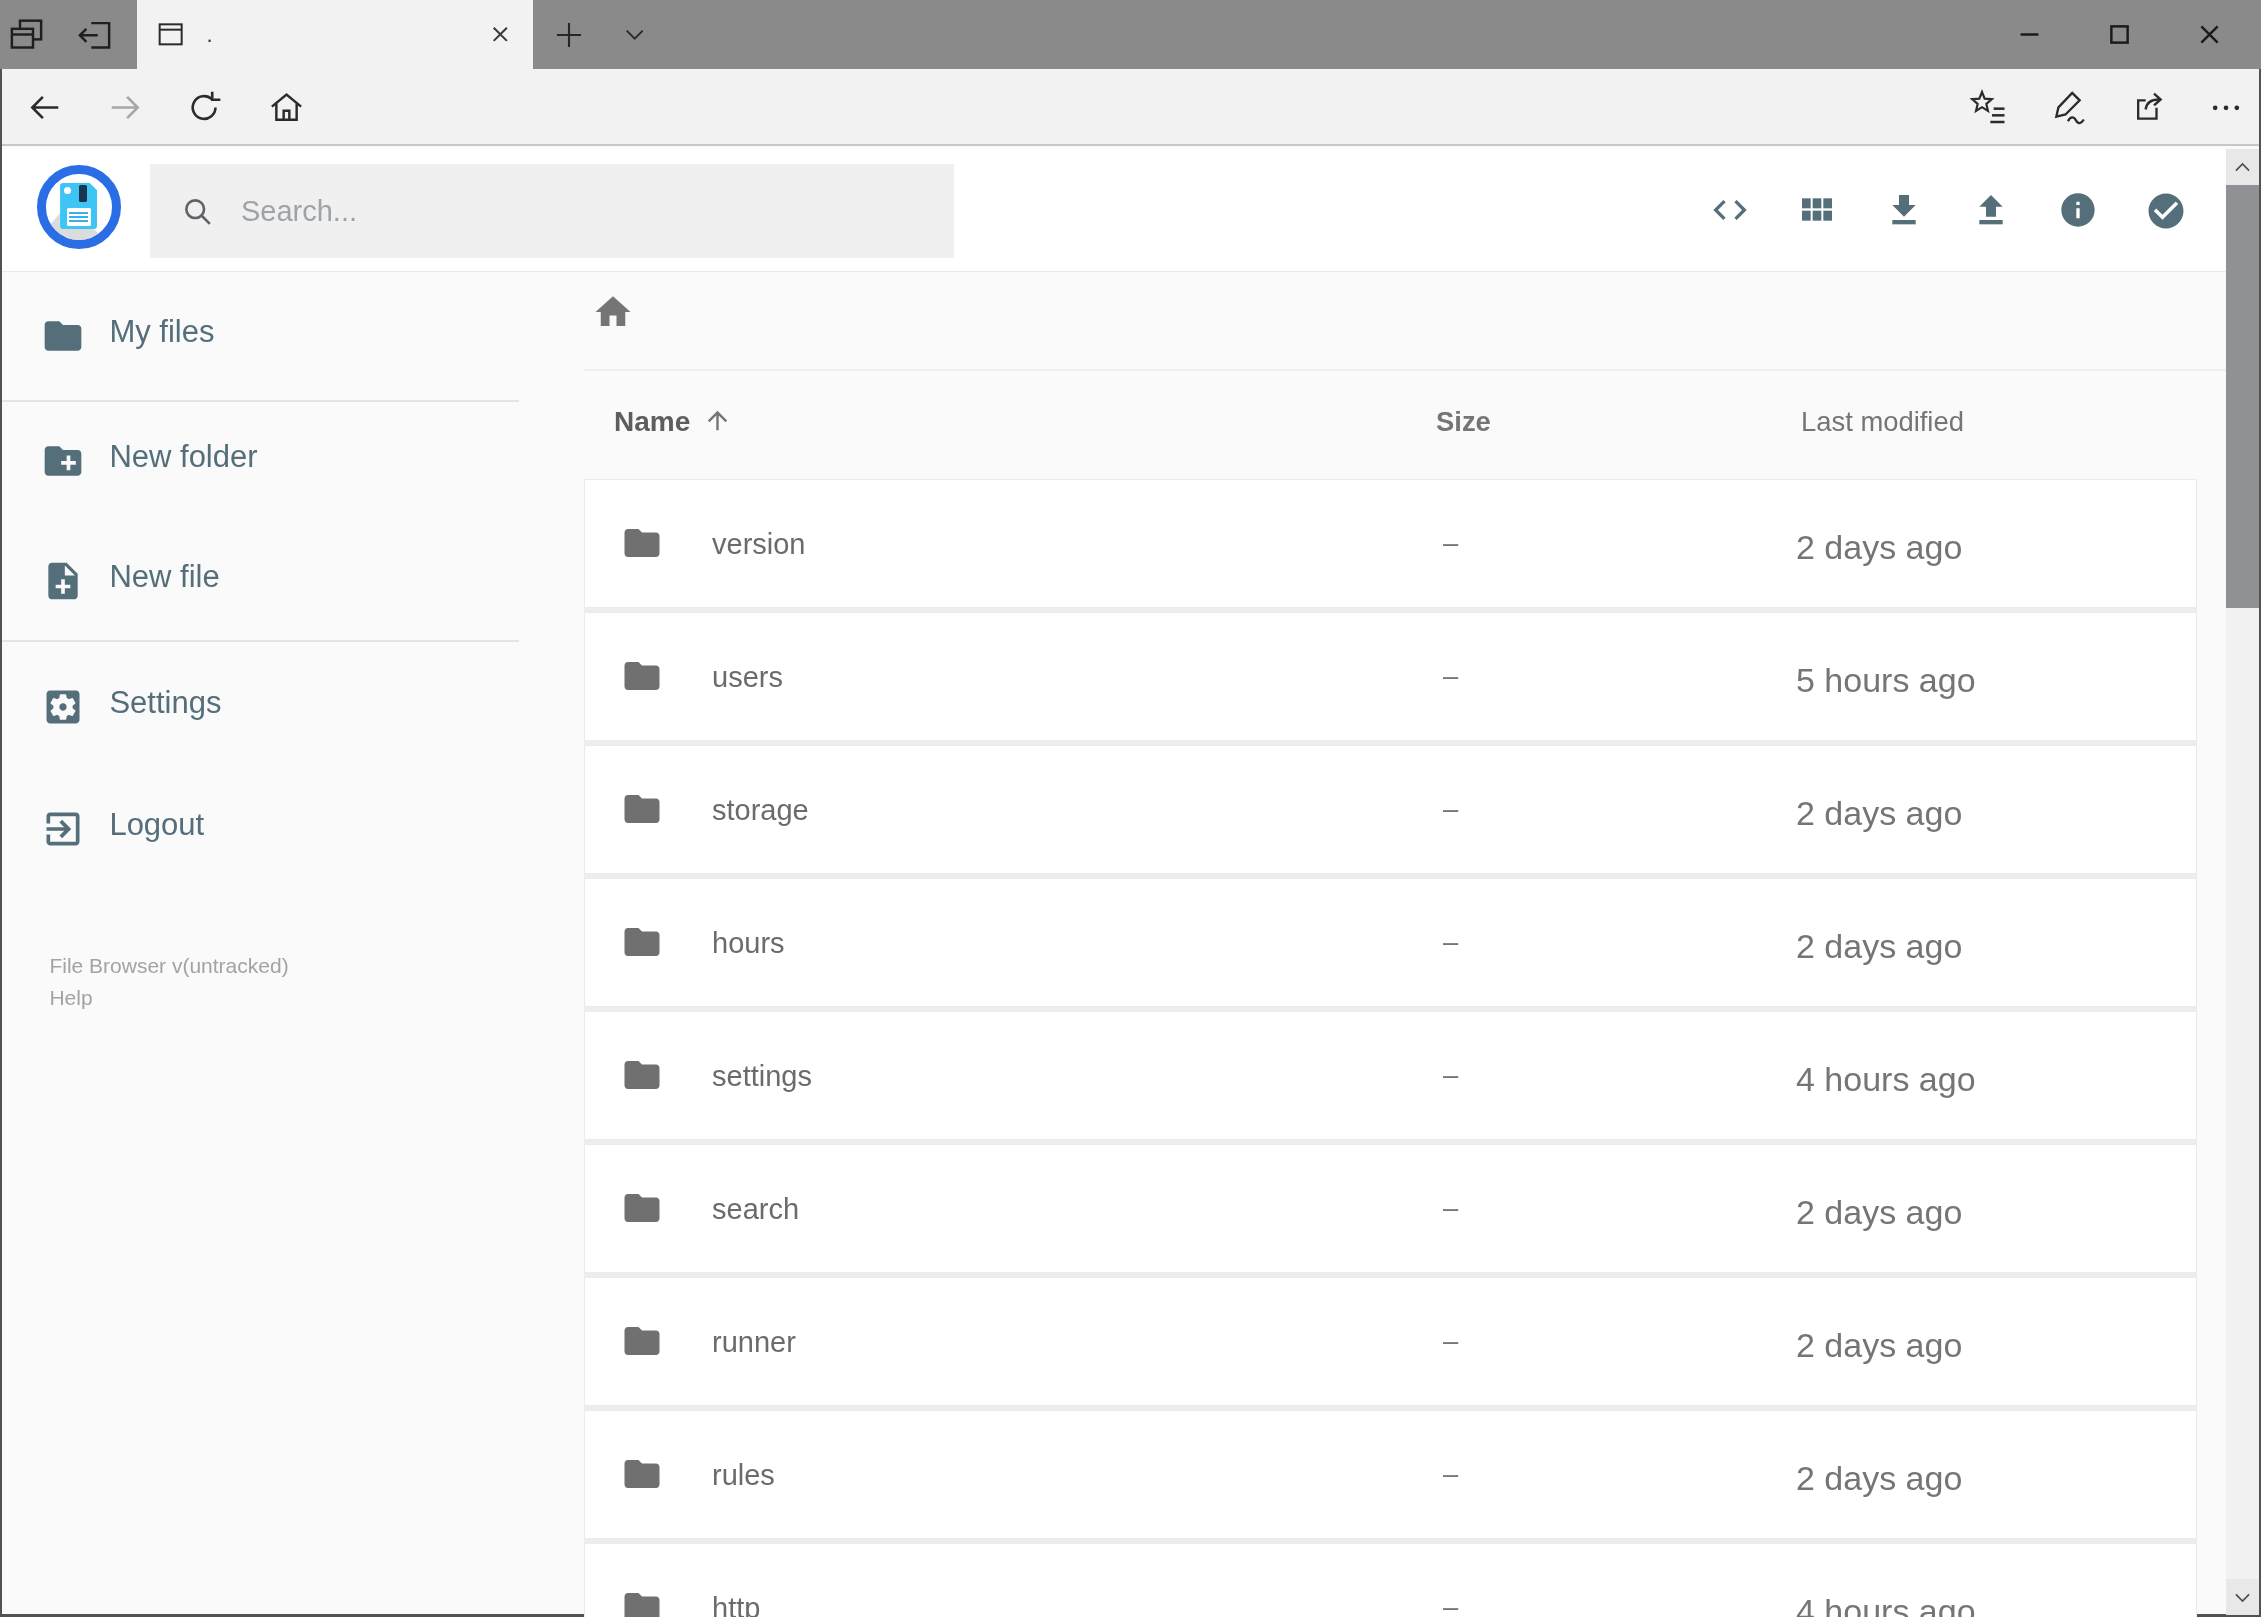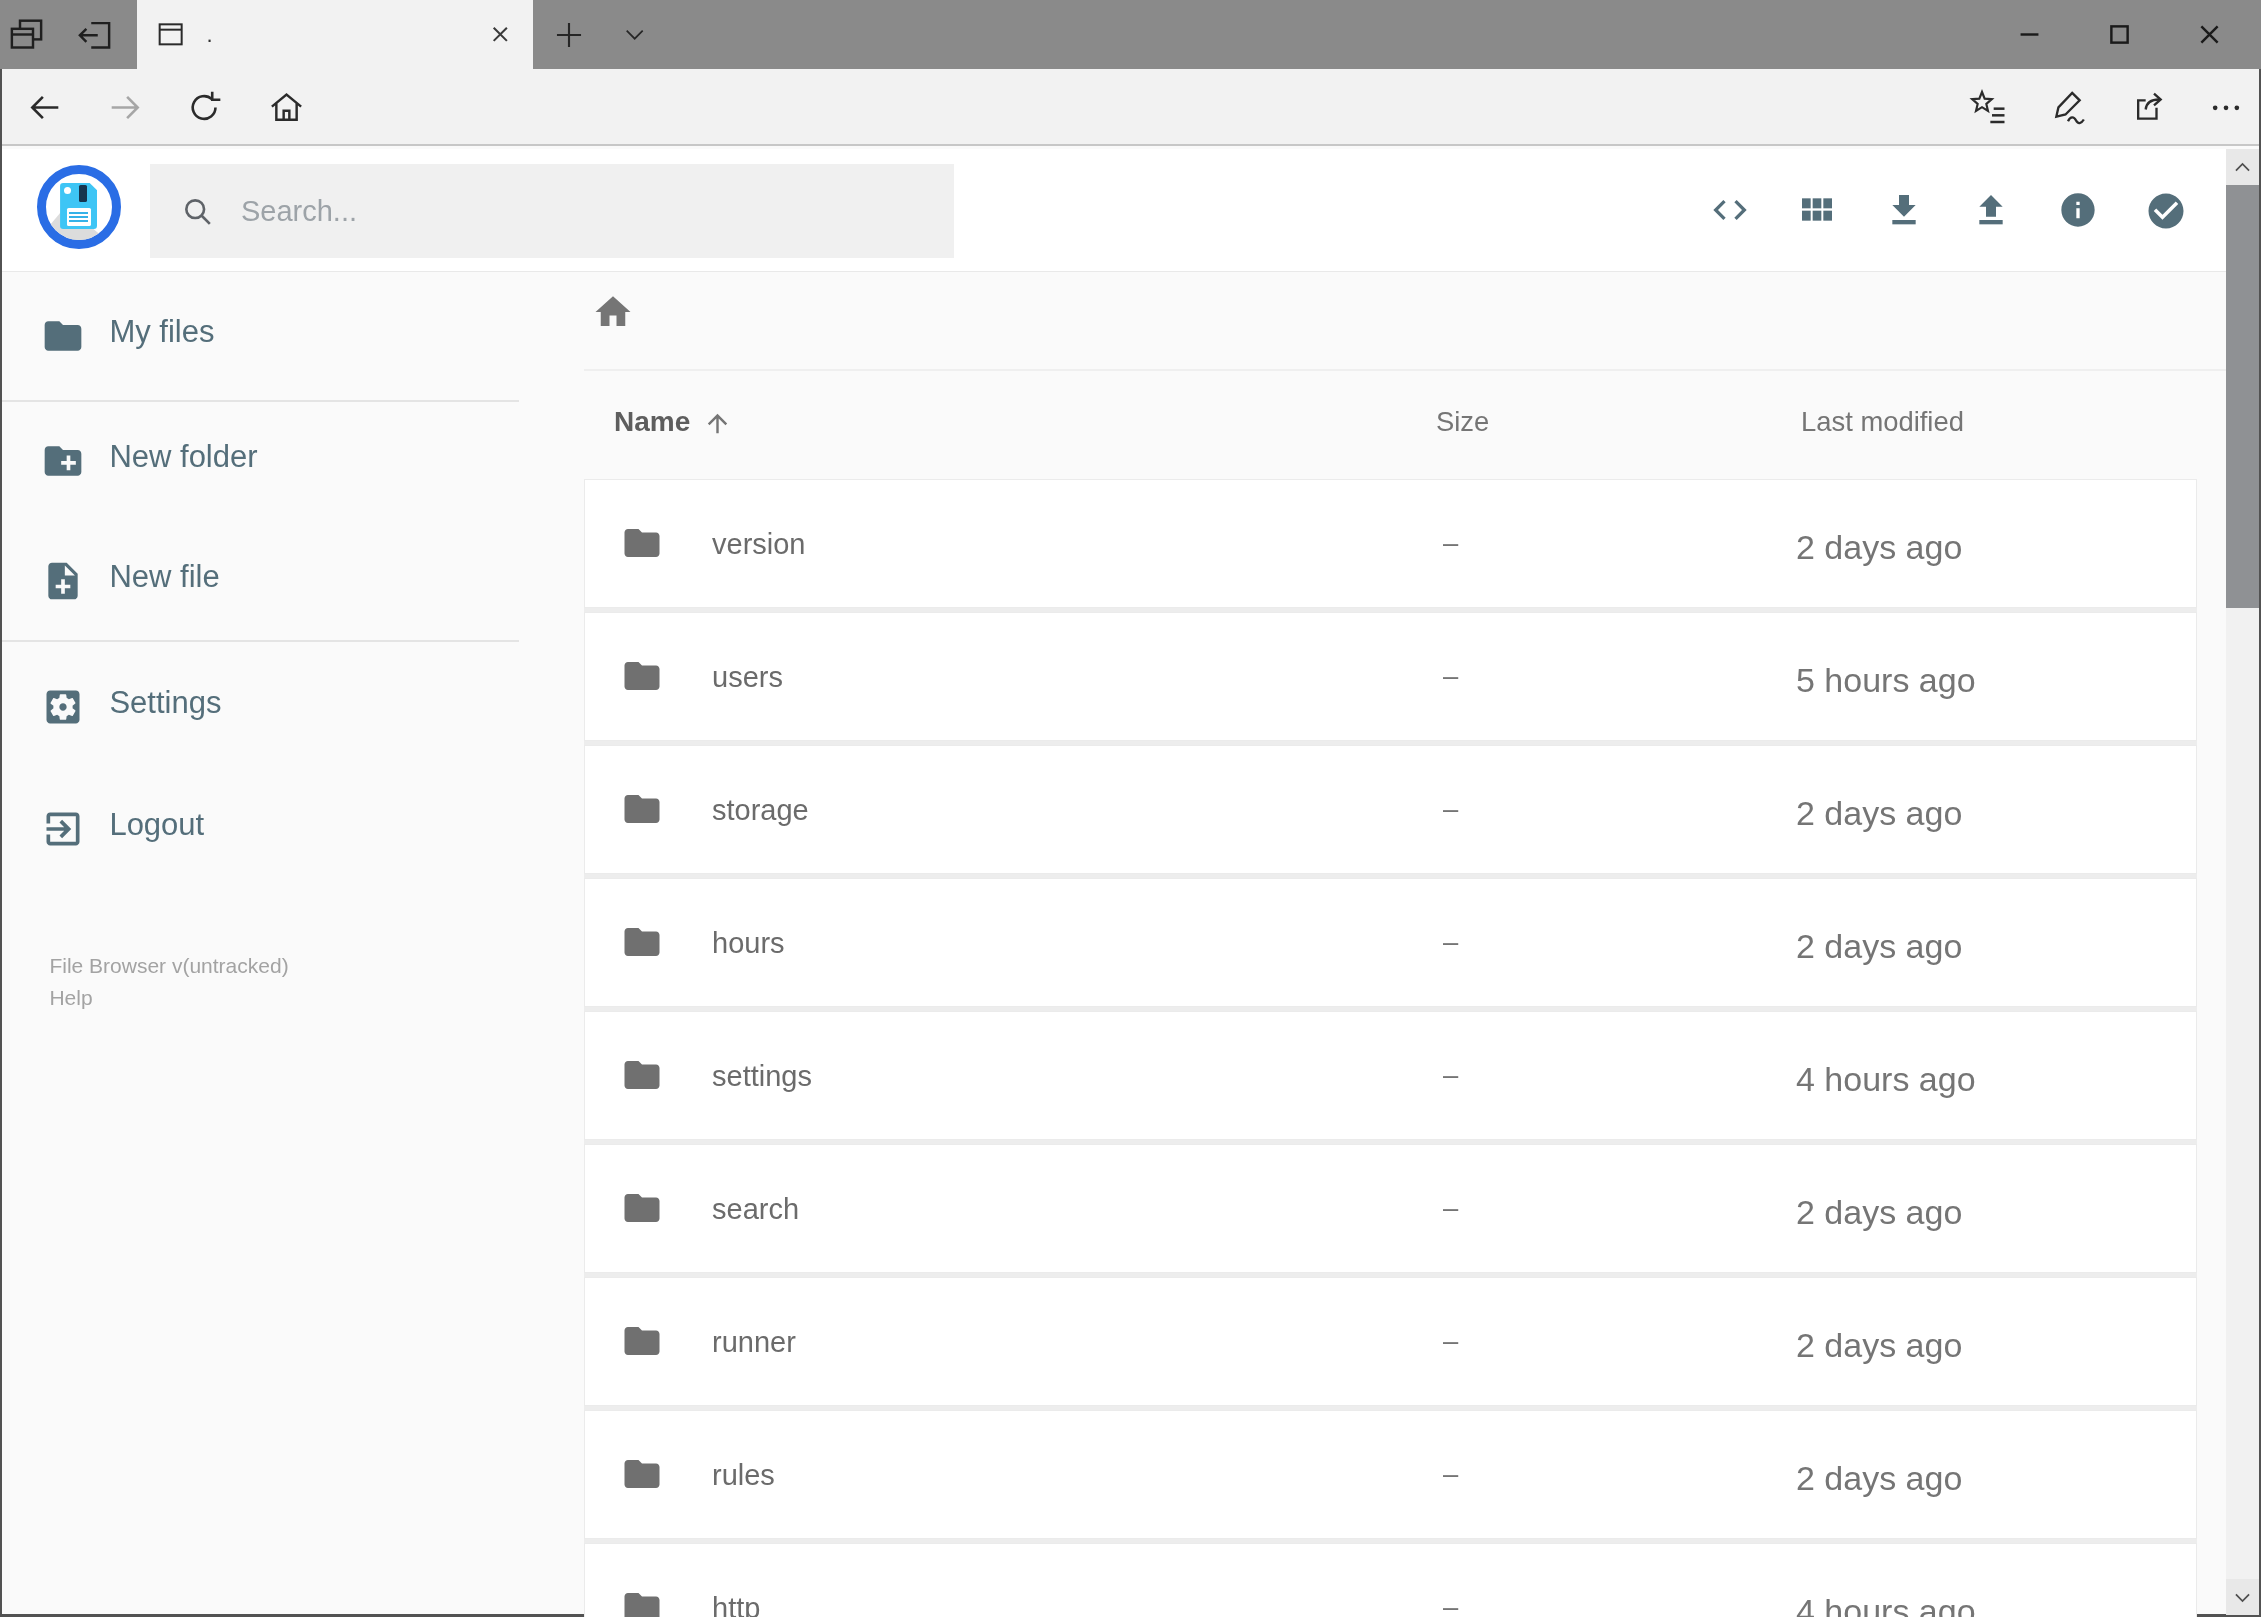--- a/index.html
+++ b/index.html
@@ -59,21 +59,21 @@
   .sidebar{position:absolute;left:2.4px;top:272px;width:522px;height:1342px;}
   .side-item{position:absolute;left:0;height:52px;display:flex;align-items:flex-start;gap:24px;padding-left:39px;}
   .side-item .lbl{font-size:31px;color:#546E7A;}
   .side-div{position:absolute;left:0;width:517px;height:1.6px;background:#E4E4E4;}
   .side-footer{position:absolute;left:47px;top:678px;font-size:21px;color:#A3A3A3;line-height:32px;}
 
   
   .content{position:absolute;left:525px;top:272px;width:1701px;height:1345px;overflow:hidden;}
   .crumb{position:absolute;left:67px;top:18.6px;width:42px;height:42px;}
   .listing-div{position:absolute;left:59px;top:97px;width:1642px;height:1.6px;background:#EFEFEF;}
-  .col-head{position:absolute;top:134px;font-size:27.4px;color:#757575;display:flex;align-items:flex-end;}
+  .col-head{position:absolute;top:134px;font-size:27.4px;color:#757575;display:flex;align-items:flex-start;}
   .col-name{left:89px;font-weight:bold;color:#5E5E5E;font-size:28px;}
   .list{position:absolute;left:59px;top:207px;width:1613px;background:#EDEDED;}
   .row{position:relative;height:129px;background:#fff;border:1.6px solid #EBEBEB;box-sizing:border-box;margin-bottom:4px;text-decoration:underline;}
   .row:last-child{margin-bottom:0;}
   .r-icon{position:absolute;left:36px;top:42px;}
   .r-name{position:absolute;left:127px;top:48px;font-size:29px;color:#6B6B6B;}
   .r-size{position:absolute;left:858px;top:47px;font-size:27.4px;color:#757575;}
   .r-mod{position:absolute;left:1211px;top:48px;font-size:34px;color:#757575;}
 
   
@@ -312,21 +312,21 @@
       </svg>
     </div>
     <div class="listing-div"></div>
 
     <div class="col-head col-name">
       <span>Name</span>
       <svg width="29" height="29" viewBox="0 0 24 24" style="margin-left:13px;">
         <path d="M4 12l1.41 1.41L11 7.83V20h2V7.83l5.58 5.59L20 12l-8-8-8 8z" fill="#757575"></path>
       </svg>
     </div>
-    <div class="col-head" style="left:911px;">
+    <div class="col-head" style="left:911px;font-weight:bold;">
       <span>Size</span>
     </div>
     <div class="col-head" style="left:1276px;">
       <span>Last modified</span>
     </div>
 
     <div class="list">
 
       <div class="row">
         <svg class="r-icon" width="42" height="42" viewBox="0 0 24 24">

